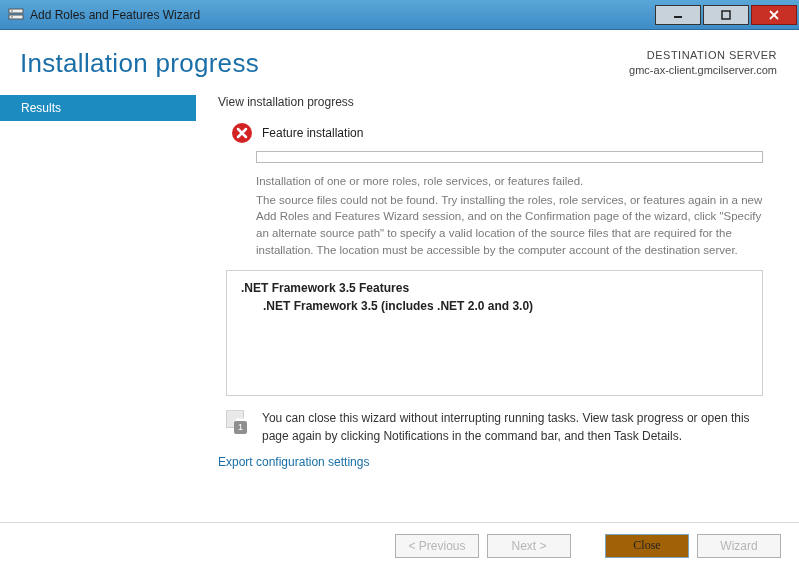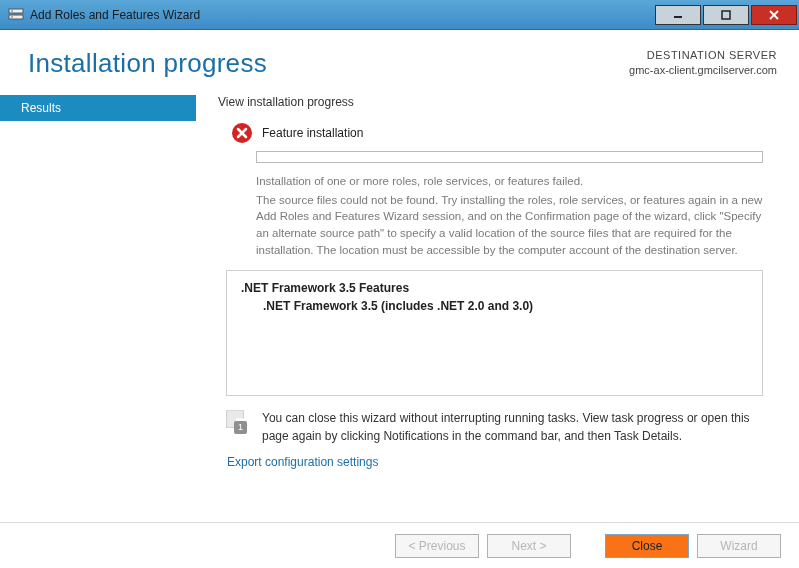--- a/index.html
+++ b/index.html
@@ -37,21 +37,21 @@
     display:flex; align-items:center; justify-content:center;
     margin-top:0;
     margin-right:2px;
     font-size:10px;
   }
   .win-btn.min { background:#c8d2da; }
   .win-btn.max { background:#c8d2da; }
   .win-btn.close { background:#c83025; color:#fff; border-color:#7a1c15;}
   .win-btn svg { display:block;}
   .header-area {
-    padding: 18px 22px 10px 28px;
+    padding: 18px 22px 10px 20px;
     display:flex;
     justify-content:space-between;
     align-items:flex-start;
   }
   .page-title {
     color:#1a6fa8;
     font-size:26px;
     font-weight:300;
     letter-spacing:0.3px;
   }
@@ -140,21 +140,21 @@
   .flag-badge{
     position:absolute; left:8px; top:11px;
     width:13px;height:13px;
     background:#8f8f8f; color:#fff;
     font-size:9px; display:flex; align-items:center; justify-content:center;
     border-radius:2px;
   }
   .export-link {
     color:#1a6fa8;
     font-size:12px;
-    margin-left:9px;
+    margin-left:0;
     cursor:pointer;
   }
   .footer {
     border-top:1px solid #d8d8d8;
     height:46px;
     display:flex;
     justify-content:flex-end;
     align-items:center;
     padding-right:18px;
     gap:8px;
@@ -165,21 +165,21 @@
   .btn {
     min-width:84px;
     height:24px;
     border:1px solid #b0b0b0;
     background:#f3f3f3;
     font-size:12px;
     color:#444;
     padding:0 10px;
   }
   .btn:disabled { color:#b6b6b6; background:#f6f6f6;}
-  .btn.primary { border:1.5px solid #7aa7c7; background:#f97316; color:#222;}
+  .btn.primary { border:1.5px solid #7aa7c7; background:#a16207; color:#222;font-family:Liberation Serif, serif;}
   .btn-gap { width:18px; }
 </style>
 </head>
 <body>
 
 <div class="titlebar">
   <span class="app-icon">
     <svg width="16" height="16" viewBox="0 0 16 16">
         <rect x="1" y="2" width="14" height="4" fill="#f0f0f0" stroke="#555"></rect>
         <rect x="1" y="8" width="14" height="4" fill="#f0f0f0" stroke="#555"></rect>

